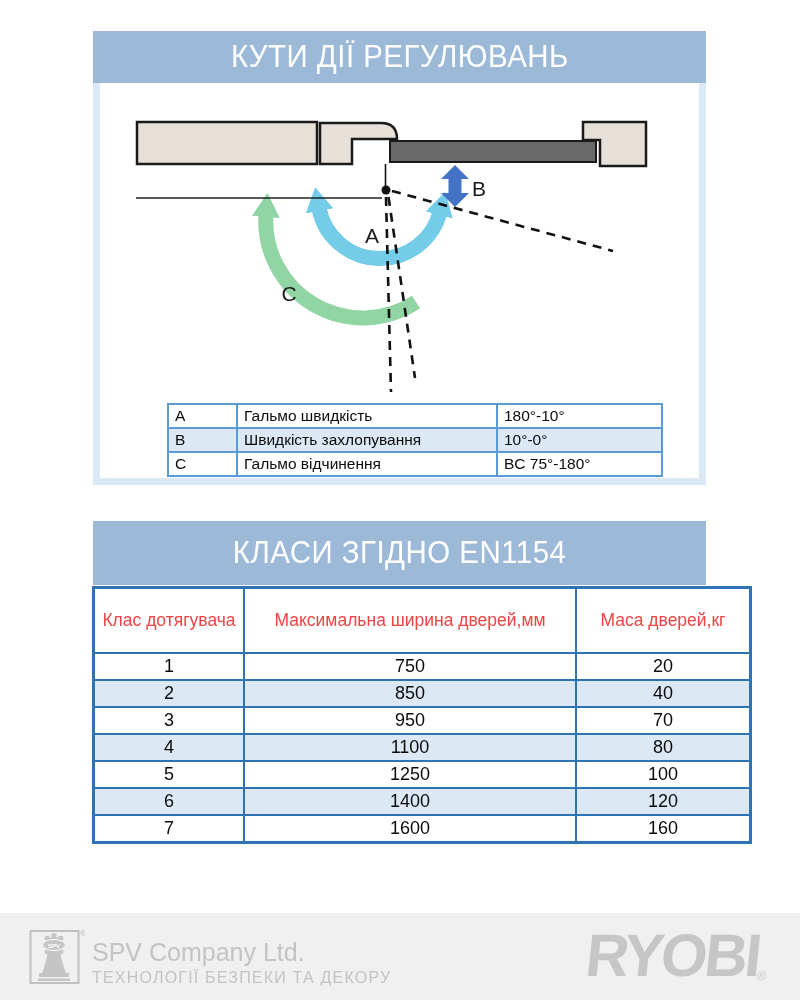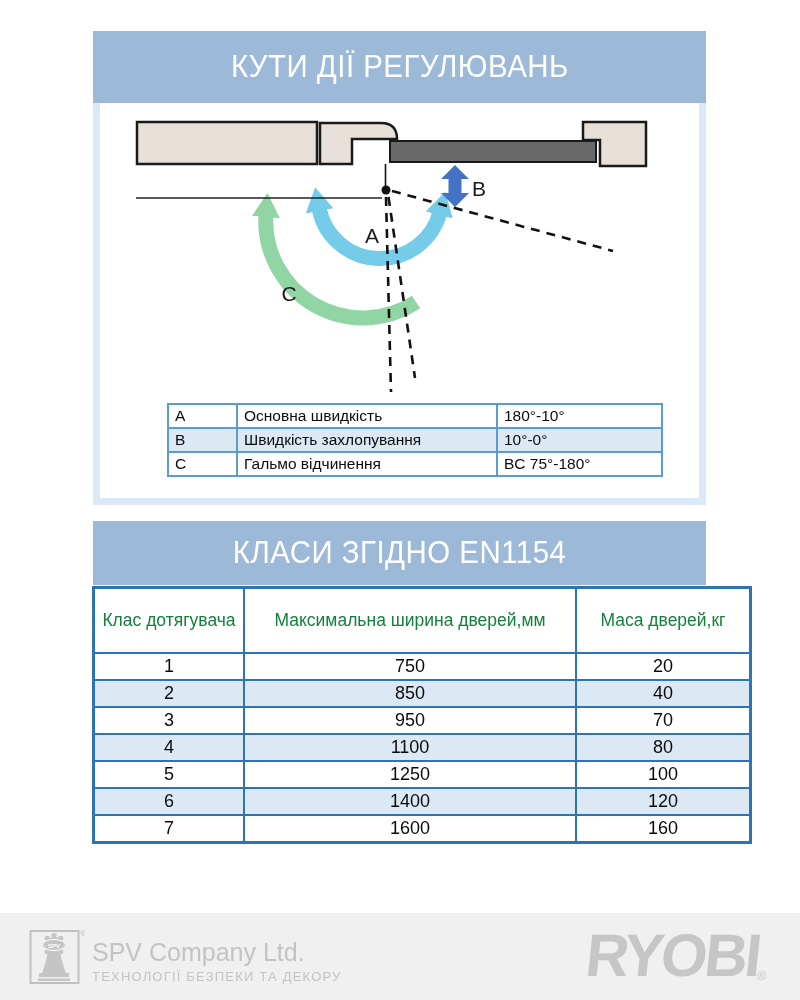--- a/index.html
+++ b/index.html
@@ -5,51 +5,51 @@
   html,body{margin:0;padding:0;}
   body{
     width:800px;height:1000px;position:relative;background:#ffffff;
     font-family:"Liberation Sans", sans-serif;overflow:hidden;
   }
   
   .panel1{position:absolute;left:93px;top:31px;width:613px;height:474px;}
   .band{background:#9cbad8;color:#ffffff;text-align:center;
         display:flex;align-items:center;justify-content:center;}
   .band .band-title{font-size:31px;letter-spacing:.5px;transform:scaleX(.95);white-space:nowrap;}
-  .panel1 .band{width:613px;height:72px;}
+  .panel1 .band{width:613px;height:52px;}
   .p1-body{width:599px;height:395px;background:#ffffff;
            border-left:7px solid #dbe8f5;border-right:7px solid #dbe8f5;
            border-bottom:7px solid #dbe8f5;}
   
   .diagram-svg{position:absolute;left:93px;top:103px;width:613px;height:395px;}
   
   .legend-table{position:absolute;left:167px;top:403px;border-collapse:collapse;
                 table-layout:fixed;width:470px;}
   .legend-table td{border:2px solid #5b9bd5;height:22px;font-size:15.5px;color:#0b0b0b;
                    padding:0 0 0 6px;background:#ffffff;white-space:nowrap;}
   .legend-table tr.striped td{background:#dce9f5;}
   .lt-c1{width:61px;} .lt-c2{width:252px;} .lt-c3{width:157px;}
   
   .band2{position:absolute;left:93px;top:521px;width:613px;height:64px;justify-content:center;}
   .classes-table{position:absolute;left:92px;top:586px;border-collapse:collapse;
                  table-layout:fixed;width:614px;border:3px solid #2e74b5;}
   .classes-table th{border:2px solid #2e74b5;background:#ffffff;font-weight:normal;
-                    font-size:17.5px;color:#15803d;height:63px;text-align:center;padding:0 6px;}
+                    font-size:17.5px;color:#ef4444;height:63px;text-align:center;padding:0 6px;}
   .classes-table td{border:2px solid #2e74b5;background:#ffffff;font-size:18px;color:#0b0b0b;
                     height:25px;text-align:center;padding:0;}
   .classes-table tr.striped td{background:#dce9f5;}
   .ct-c1{width:136px;} .ct-c2{width:318px;} .ct-c3{width:160px;}
   
   .footer{position:absolute;left:0;top:913px;width:800px;height:87px;background:#f0f0f0;}
   .spv{position:absolute;left:29px;top:15px;display:flex;align-items:flex-start;}
   .spv-mark{width:56px;height:58px;}
   .spv-textblock{margin-left:7px;padding-top:12px;border-bottom:2px solid #c5c5c5;
                  padding-bottom:20px;min-width:203px;}
   .spv-name{font-size:25px;color:#c3c3c3;line-height:1;white-space:nowrap;}
-  .spv-tagline{font-size:13px;color:#c3c3c3;letter-spacing:1.2px;margin-top:4px;white-space:nowrap;}
+  .spv-tagline{font-size:16px;color:#c3c3c3;letter-spacing:1.2px;margin-top:4px;white-space:nowrap;}
   .ryobi{position:absolute;right:32px;top:13px;color:#c6c6c6;
          font-size:60px;font-weight:800;letter-spacing:-3px;
          transform:skewX(-6deg);line-height:1;white-space:nowrap;}
   .ryobi .reg{font-size:13px;font-weight:400;letter-spacing:0;vertical-align:baseline;
               display:inline-block;transform:translateY(4px);}
 </style>
 </head>
 <body>
 
 <div class="panel1">
@@ -92,21 +92,21 @@
 
   <text x="372" y="243" font-size="21" fill="#1a1a1a" text-anchor="middle">A</text>
   <text x="472" y="196" font-size="21" fill="#1a1a1a">B</text>
   <text x="289" y="301" font-size="21" fill="#1a1a1a" text-anchor="middle">C</text>
 </svg>
 
 <table class="legend-table">
   <tbody>
       <tr>
     <td class="lt-c1">A</td>
-    <td class="lt-c2">Основна швидкість</td>
+    <td class="lt-c2">Гальмо швидкість</td>
     <td class="lt-c3">180°-10°</td>
   </tr>
   <tr class="striped">
     <td class="lt-c1">B</td>
     <td class="lt-c2">Швидкість захлопування</td>
     <td class="lt-c3">10°-0°</td>
   </tr>
   <tr>
     <td class="lt-c1">C</td>
     <td class="lt-c2">Гальмо відчинення</td>

